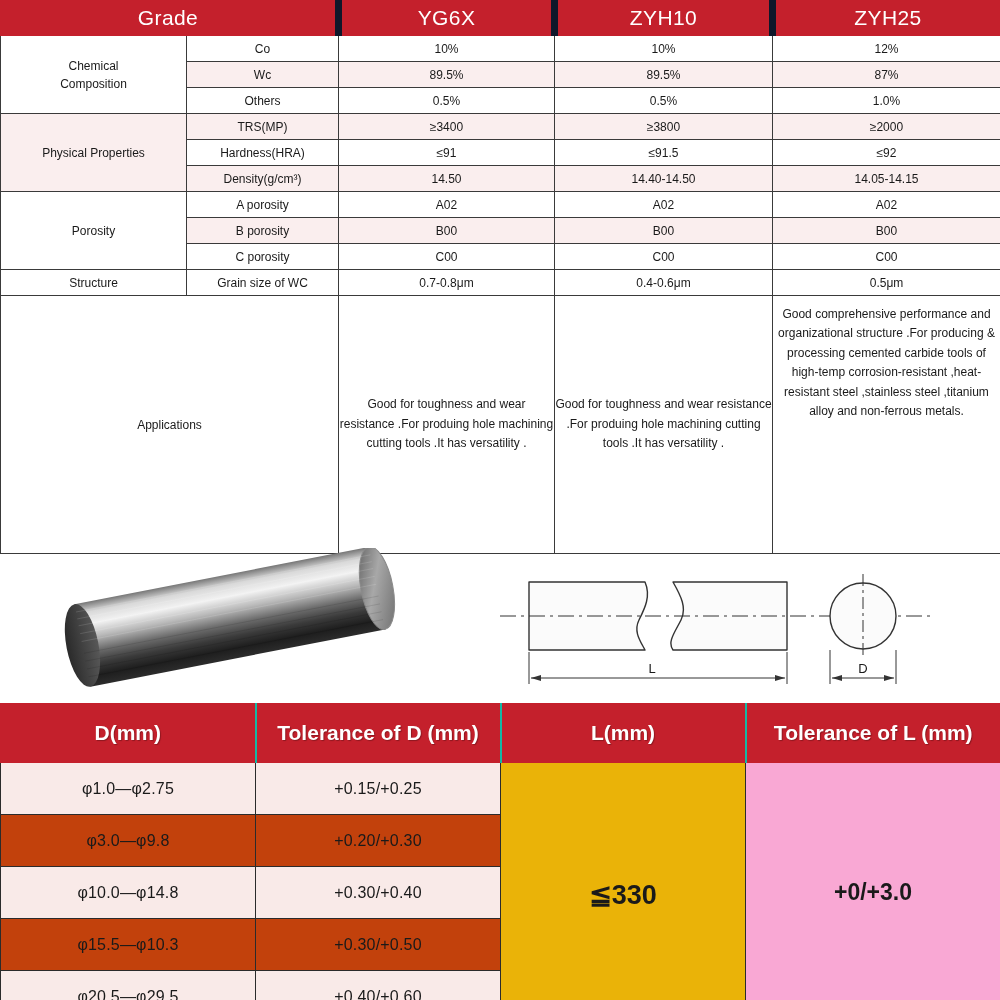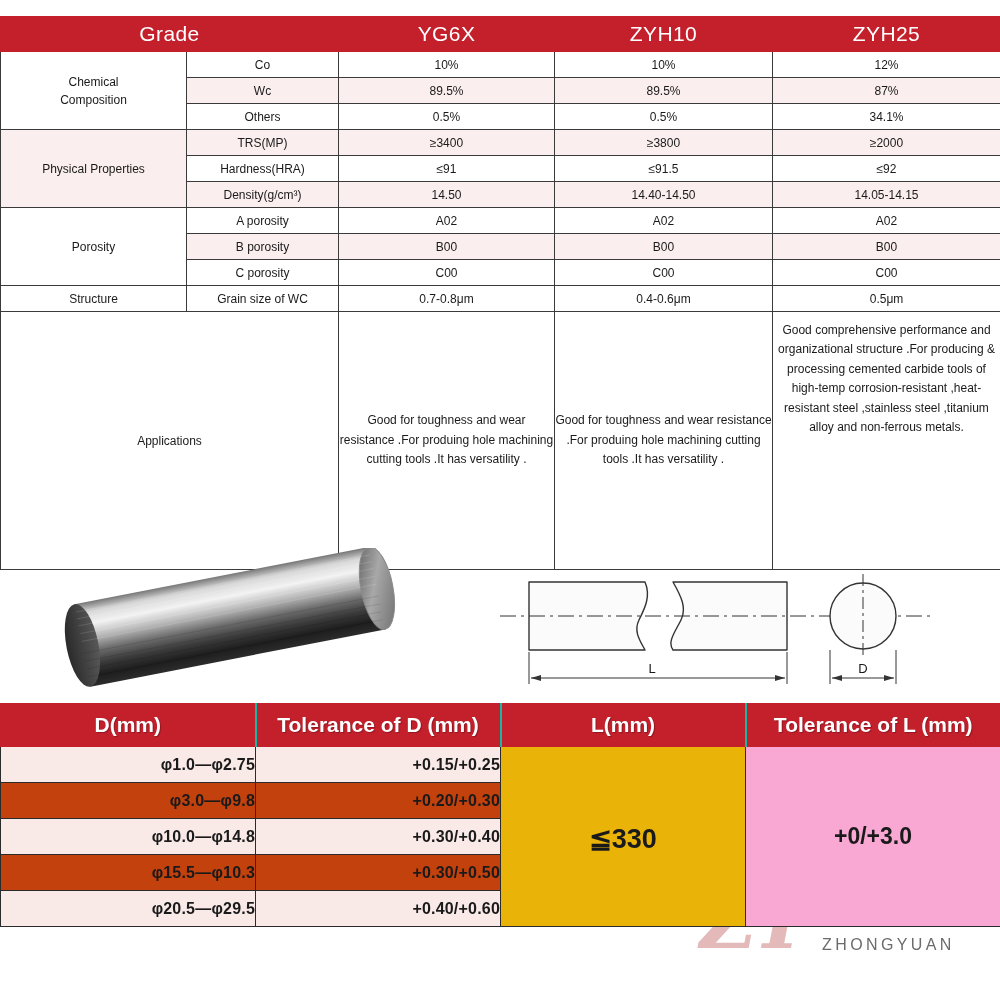--- a/index.html
+++ b/index.html
@@ -13,21 +13,21 @@
     position: relative;
     font-family: "Liberation Sans", sans-serif;
     color: #1a1a1a;
     overflow: hidden;
   }
 
   
   .spec-table {
     position: absolute;
     left: 0;
-    top: 16px;
+    top: 0;
     width: 1000px;
     border-collapse: collapse;
     table-layout: fixed;
   }
   .spec-table td, .spec-table th {
     border: 1px solid #3a3a3a;
     padding: 0;
     font-weight: normal;
     font-size: 12px;
     text-align: center;
@@ -36,21 +36,21 @@
     color: #1a1a1a;
   }
   .spec-table .hdr {
     background: #C4202C;
     color: #ffffff;
     font-size: 21px;
     height: 34px;
     border-color: #C4202C;
     letter-spacing: 0.4px;
   }
-  .spec-table .hdr.sep { border-left: 1px solid #0f172a; }
+  .spec-table .hdr.sep { border-left: 7px solid #0f172a; }
   .spec-table tr.stripe td { background: #FAEEEE; }
   .spec-table td.rowh {
     height: 25px;
   }
   .cat {
     font-size: 15px;
     line-height: 1.5;
   }
   .apps-label {
     font-size: 17px;
@@ -97,39 +97,39 @@
     position: absolute;
     left: 0;
     top: 703px;
     width: 1000px;
     border-collapse: collapse;
     table-layout: fixed;
     z-index: 2;
   }
   .dim-table td, .dim-table th {
     border: 1px solid #2b2b2b;
-    padding: 0;
+    padding: 8px;
     text-align: center;
     vertical-align: middle;
     font-weight: normal;
     font-size: 16px;
     color: #1a1a1a;
     background: transparent;
   }
   .dim-table .dhdr {
     background: #C4202C;
     color: #ffffff;
     font-weight: bold;
     font-size: 21px;
     height: 42px;
     border-color: #C4202C;
     text-shadow: 1px 1px 1px rgba(0,0,0,0.28);
   }
   .dim-table .dhdr.sep { border-left: 2px solid #14b8a6; }
-  .dim-table td.dcell { height: 35px; font-weight: bold; letter-spacing: .2px; text-align: right; }
+  .dim-table td.dcell { height: 35px; font-weight: normal; letter-spacing: .2px; }
   .dim-table tr.pink td.dcell { background: #F9EAE8; }
   .dim-table tr.white td.dcell { background: #c2410c; }
   .dim-table td.lcell {
     background: #eab308;
     font-size: 27px;
     font-weight: bold;
   }
   .dim-table td.tolcell {
     background: #f9a8d4;
     font-size: 23px;
@@ -230,21 +230,21 @@
     <tr class="stripe">
       <td class="rowh">Wc</td>
       <td class="rowh">89.5%</td>
       <td class="rowh">89.5%</td>
       <td class="rowh">87%</td>
     </tr>
     <tr>
       <td class="rowh">Others</td>
       <td class="rowh">0.5%</td>
       <td class="rowh">0.5%</td>
-      <td class="rowh">34.1%</td>
+      <td class="rowh">1.0%</td>
     </tr>
 
     <tr class="stripe">
       <td class="cat thickline" rowspan="3">Physical Properties</td>
       <td class="rowh thickline">TRS(MP)</td>
       <td class="rowh thickline">≥3400</td>
       <td class="rowh thickline">≥3800</td>
       <td class="rowh thickline">≥2000</td>
     </tr>
     <tr>

